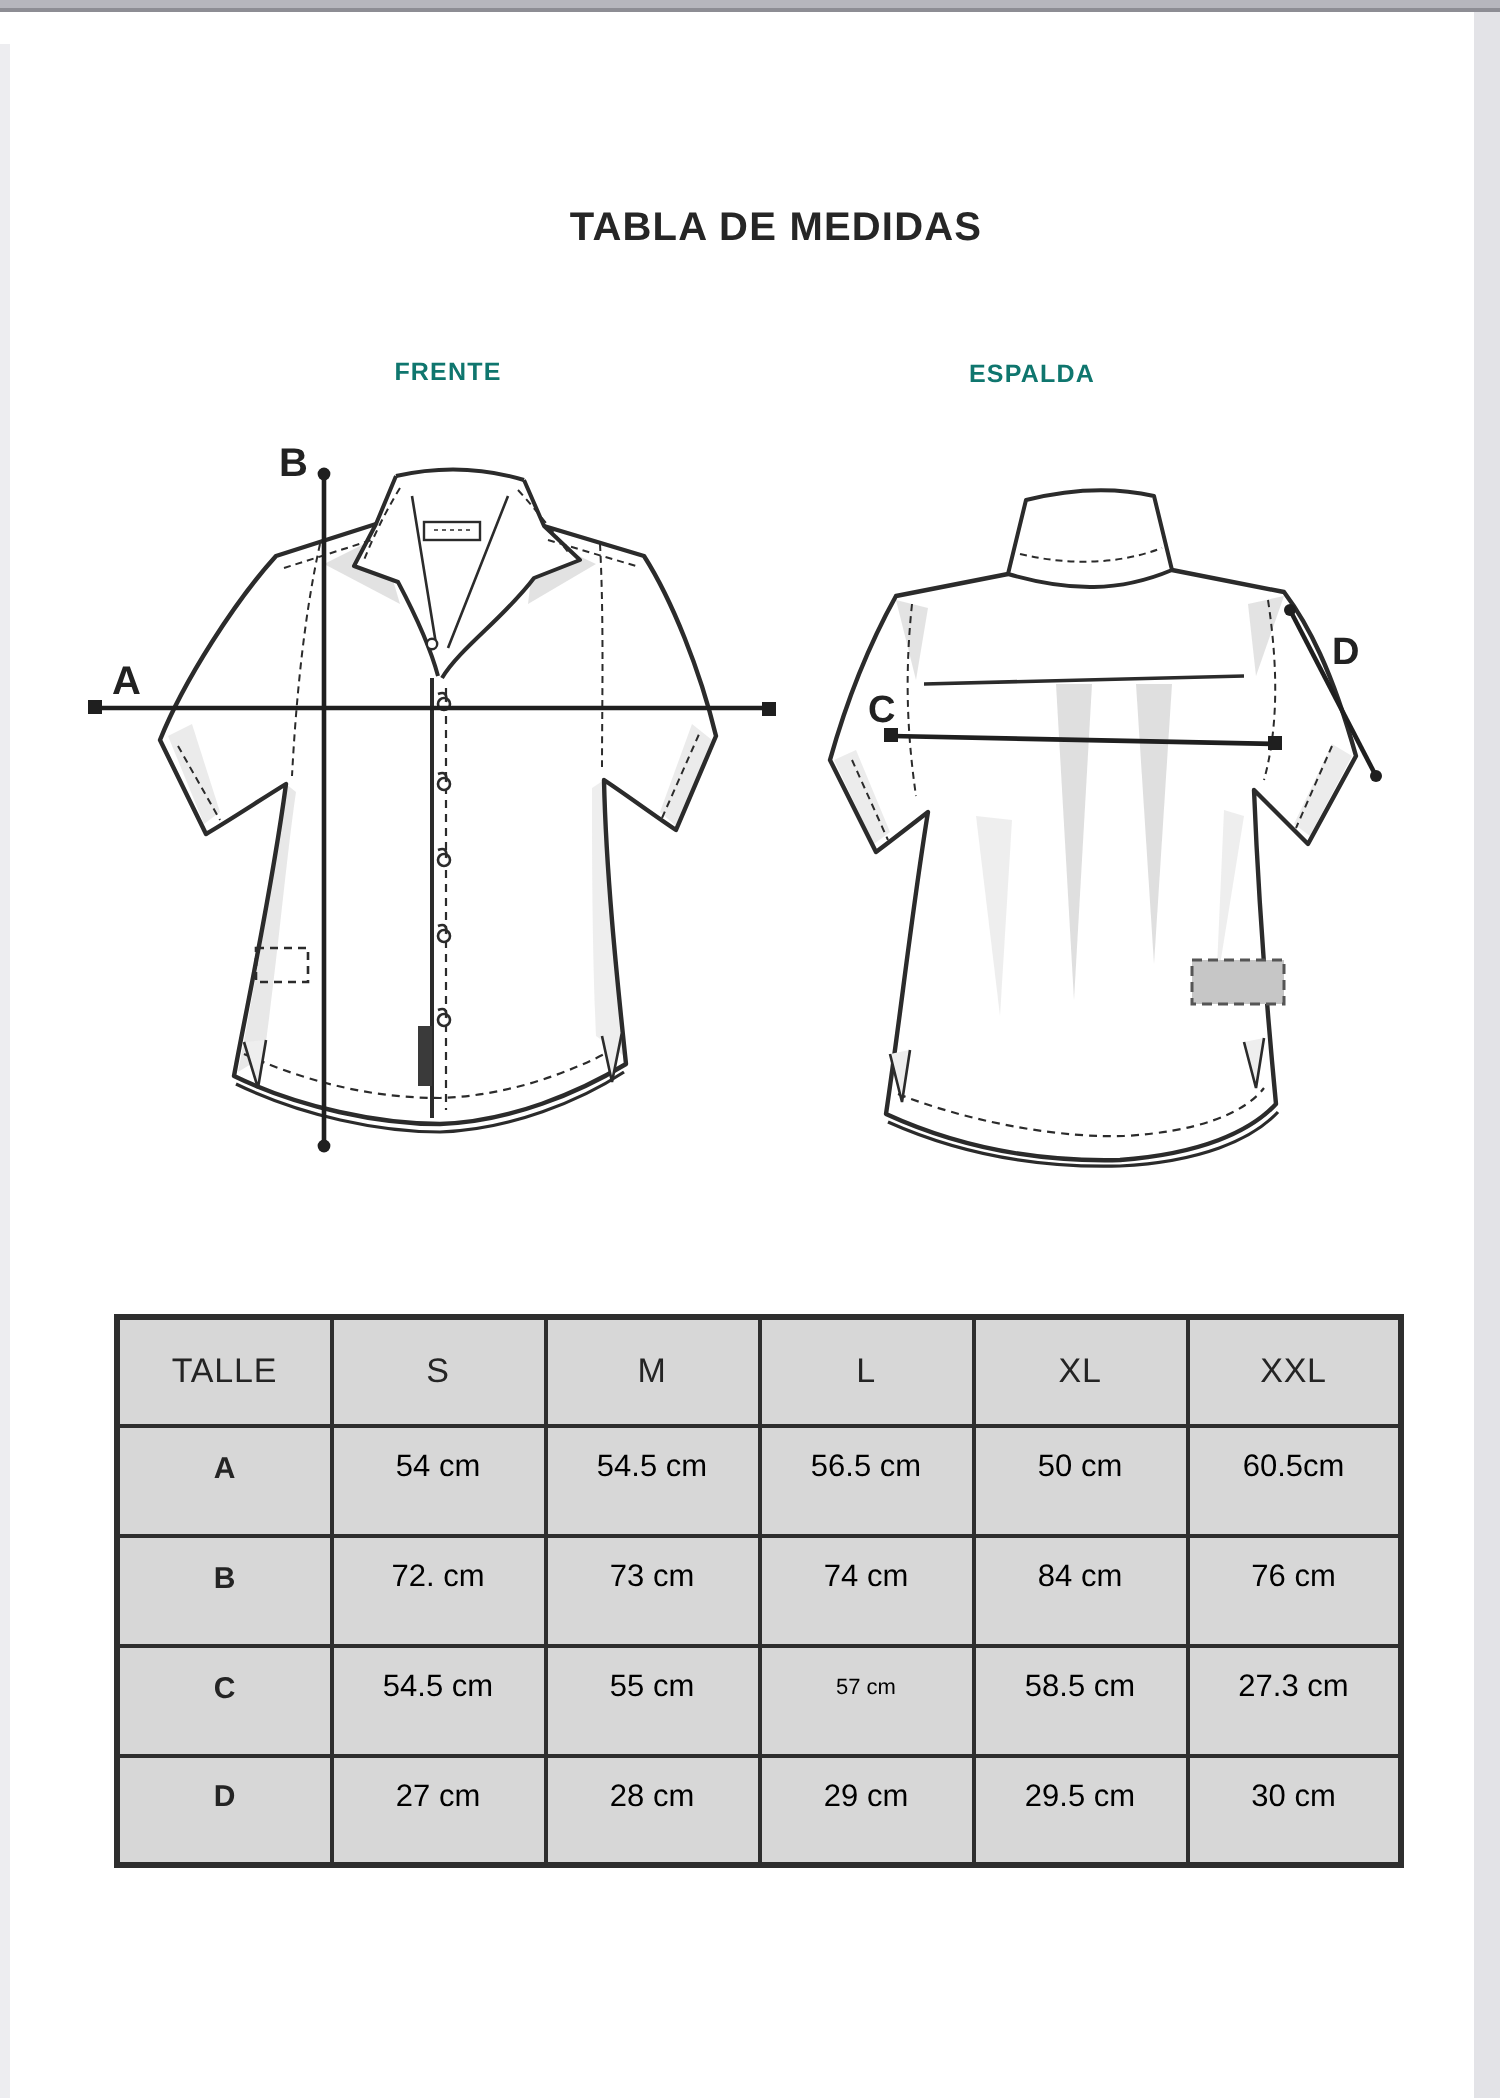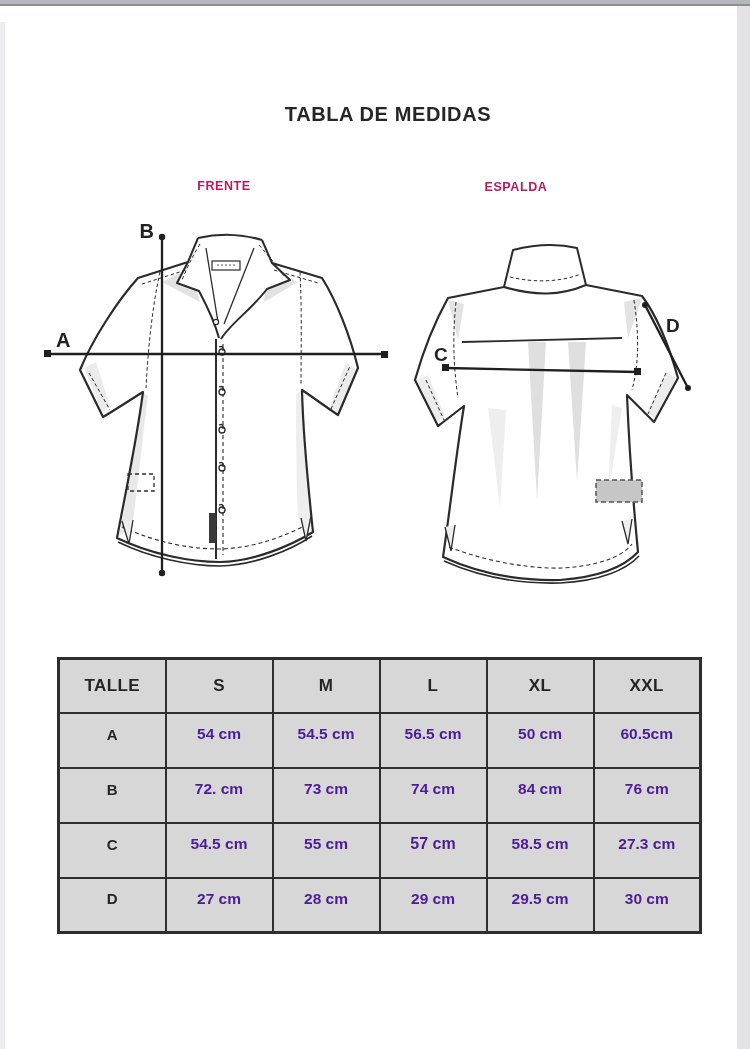--- a/index.html
+++ b/index.html
@@ -17,21 +17,21 @@
   .scan-left { position:absolute; left:0; top:22px; width:5px; height:1027px;
     background:#ededf0; }
 
   .page-title {
     position:absolute; left:30px; top:103px; width:716px;
     text-align:center; font-size:20px; font-weight:bold;
     letter-spacing:0.6px; color:#262626;
   }
   .view-label {
     position:absolute; font-size:12.5px; font-weight:bold;
-    letter-spacing:0.6px; color:#be185d; text-align:center; width:140px;
+    letter-spacing:0.6px; color:#0f766e; text-align:center; width:140px;
   }
   .view-label.front { left:154px; top:179px; }
   .view-label.back  { left:446px; top:180px; }
 
   svg text { font-family:"Liberation Sans", sans-serif; font-weight:bold; fill:#222; }
 
   .front-svg { position:absolute; left:40px; top:210px; }
   .back-svg  { position:absolute; left:400px; top:230px; }
 
   
@@ -39,26 +39,26 @@
     position:absolute; left:57px; top:657px; width:645px; height:274px;
     border-collapse:collapse; table-layout:fixed;
     background:#d7d7d7;
   }
   table.sizes th, table.sizes td {
     border:2px solid #2e2e2e; text-align:center; vertical-align:middle;
     background:#d7d7d7;
   }
   table.sizes { border:3px solid #2e2e2e; }
   table.sizes th {
-    height:54px; font-size:17px; font-weight:bold; color:#242424;
+    height:54px; font-size:17px; font-weight:normal; color:#242424;
     letter-spacing:0.4px;
   }
-  table.sizes td { height:55px; font-size:15.5px; color:#4c1d95; padding-bottom:12px;font-weight:bold; }
+  table.sizes td { height:55px; font-size:15.5px; color:#000000; padding-bottom:12px; }
   table.sizes td.rowlabel { font-weight:bold; font-size:15px; color:#242424; }
-  table.sizes td.sm { font-size:16px; }
+  table.sizes td.sm { font-size:11px; }
 </style>
 </head>
 <body>
 
 <div class="page">
   <div class="scan-top"></div>
   <div class="scan-right"></div>
   <div class="scan-left"></div>
 
   <div class="page-title">TABLA DE MEDIDAS</div>

